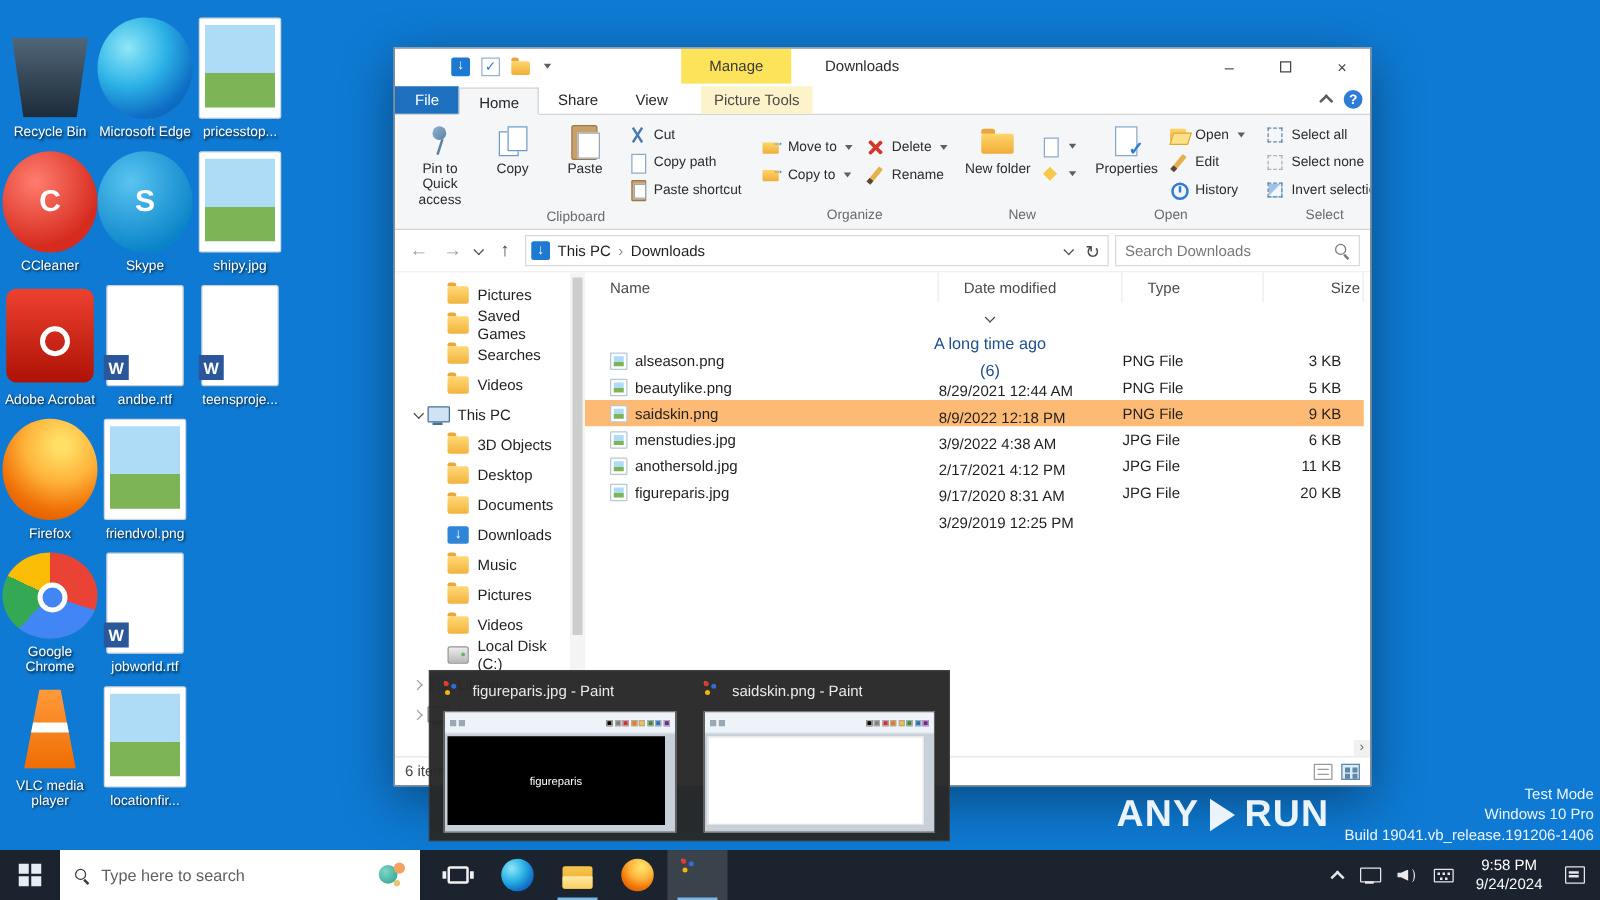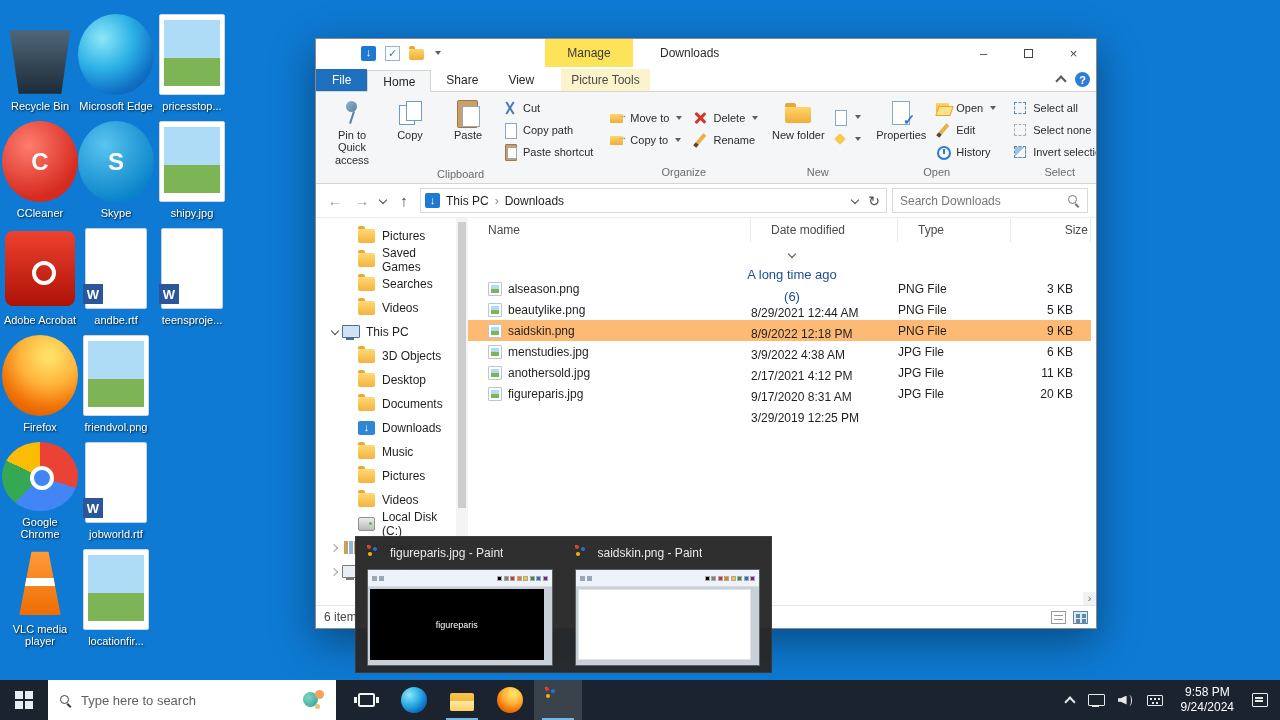--- a/index.html
+++ b/index.html
@@ -202,21 +202,21 @@
   .statusbar { height:23px; flex:0 0 23px; border-top:1px solid #e5e5e5; display:flex; align-items:center; padding:0 8px; color:#444; }
   .status-right { margin-left:auto; display:flex; align-items:center; }
   .vt { width:15px; height:13px; border:1px solid #9a9a9a; margin-left:7px; position:relative; }
   .vt-list::before { content:""; position:absolute; left:2px; right:2px; top:3px; height:1.5px; background:#9a9a9a;
     box-shadow:0 4px 0 #9a9a9a; }
   .vt-thumbs { background:#dcebf8; border-color:#5f87a8; }
   .vt-thumbs::before { content:""; position:absolute; left:2px; top:2px; width:4px; height:4px; background:#5f87a8;
     box-shadow:6px 0 0 #5f87a8, 0 5px 0 #5f87a8, 6px 5px 0 #5f87a8; }
 
   
-  .flyout { position:absolute; left:355px; top:536px; width:417px; height:137px; background:rgba(40,40,40,.97);
+  .flyout { position:absolute; left:343px; top:536px; width:417px; height:137px; background:rgba(40,40,40,.97);
     border:1px solid rgba(255,255,255,.08); display:flex; z-index:60; }
   .pcard { width:208px; padding:7px 11px; }
   .pcard-head { display:flex; align-items:center; gap:7px; height:18px; }
   .pcard-title { color:#e9e9e9; font-size:12px; white-space:nowrap; overflow:hidden; }
   .pthumb { margin-top:7px; height:97px; background:#fff; border:1px solid #5f5f5f; display:flex; flex-direction:column; }
   .pt-top { height:17px; flex:0 0 17px; background:#eef3f9; border-bottom:1px solid #d8dde3; display:flex; align-items:center; gap:2px; padding:0 4px; }
   .pt-tool { width:5px; height:5px; background:#9aa7b5; }
   .pt-pal { margin-left:auto; display:flex; gap:1.5px; }
   .sw { width:5px; height:5px; border:0.5px solid #aaa; }
   .c1{background:#000;} .c2{background:#7f7f7f;} .c3{background:#d32f2f;} .c4{background:#f57c00;}
@@ -750,20 +750,32 @@
               <span class="sw c8"></span>
             </span>
           </div>
           <div class="pt-body">
             <div class="pcanvas canvas-white"></div>
           </div>
         </div>
       </div>
     </div>
 
+  <div class="watermark">
+    <div class="wm-logo">
+      <span>ANY</span>
+      <span class="wm-play"></span>
+      <span>RUN</span>
+    </div>
+    <div class="wm-text">
+      <span>Test Mode</span>
+      <span>Windows 10 Pro</span>
+      <span>Build 19041.vb_release.191206-1406</span>
+    </div>
+  </div>
 
   <div class="taskbar">
     <div class="start-btn">
       <span class="winlogo">
           <span></span>
           <span></span>
           <span></span>
           <span></span>
         </span>
     </div>

